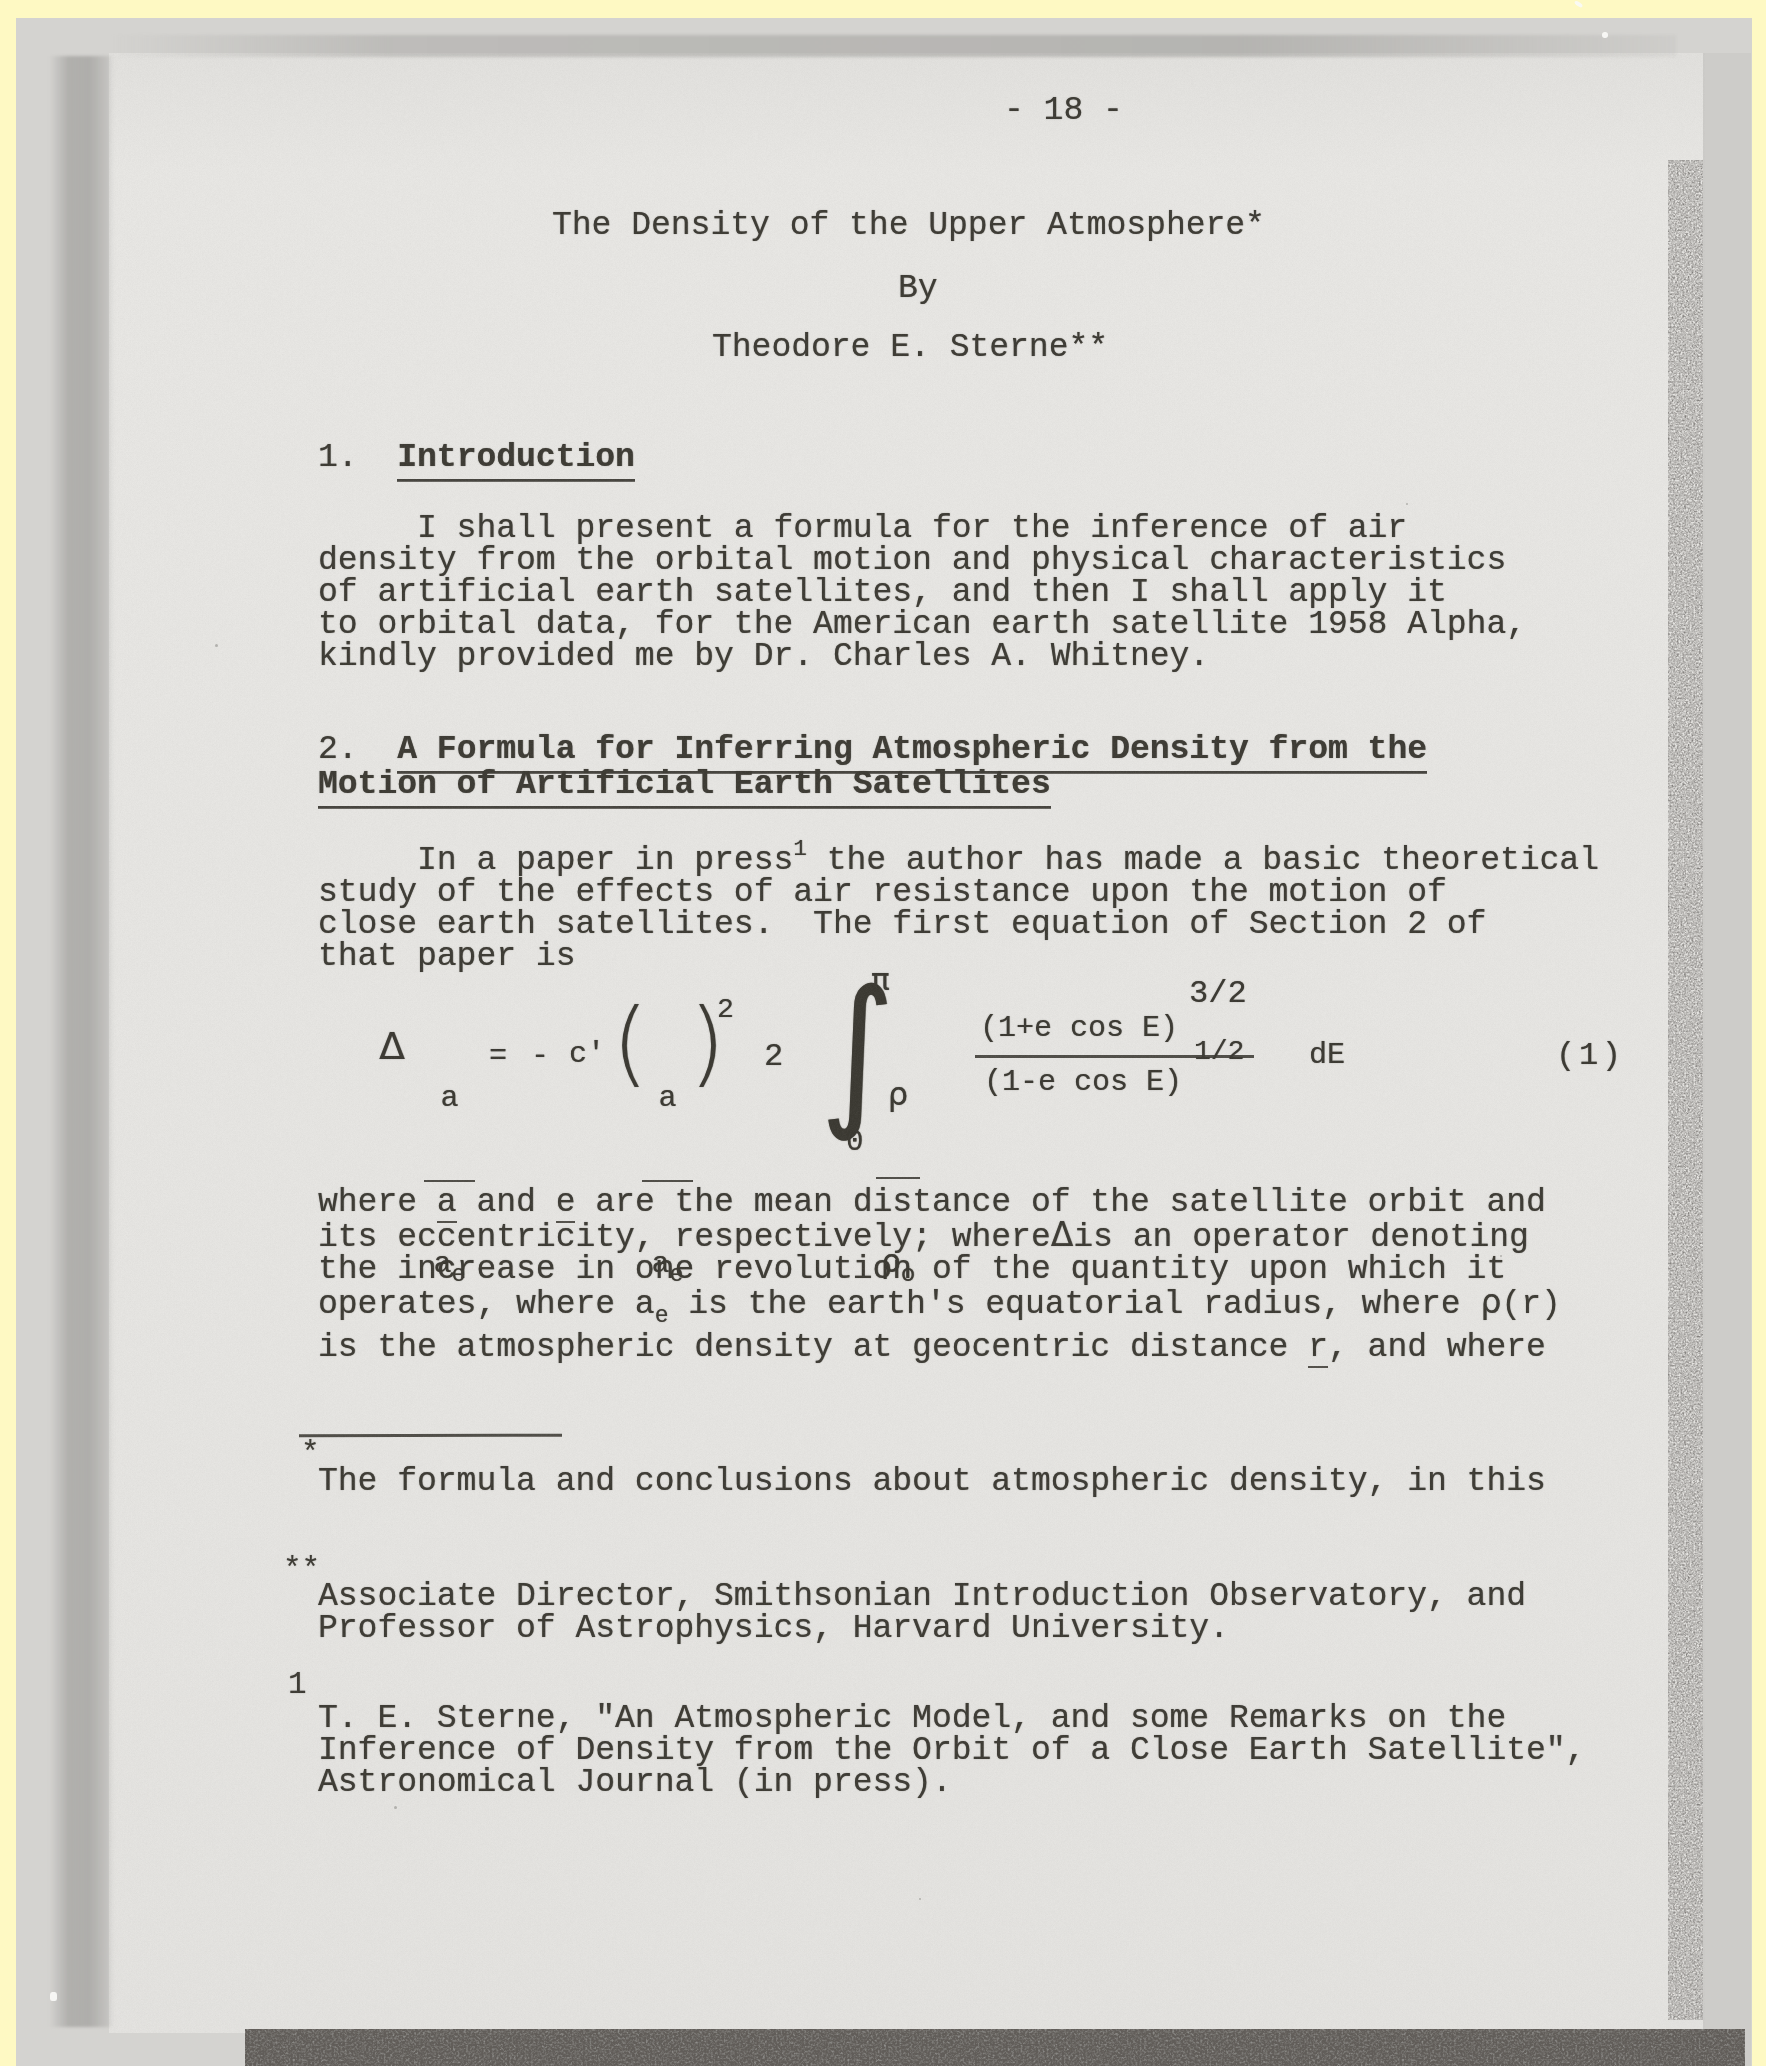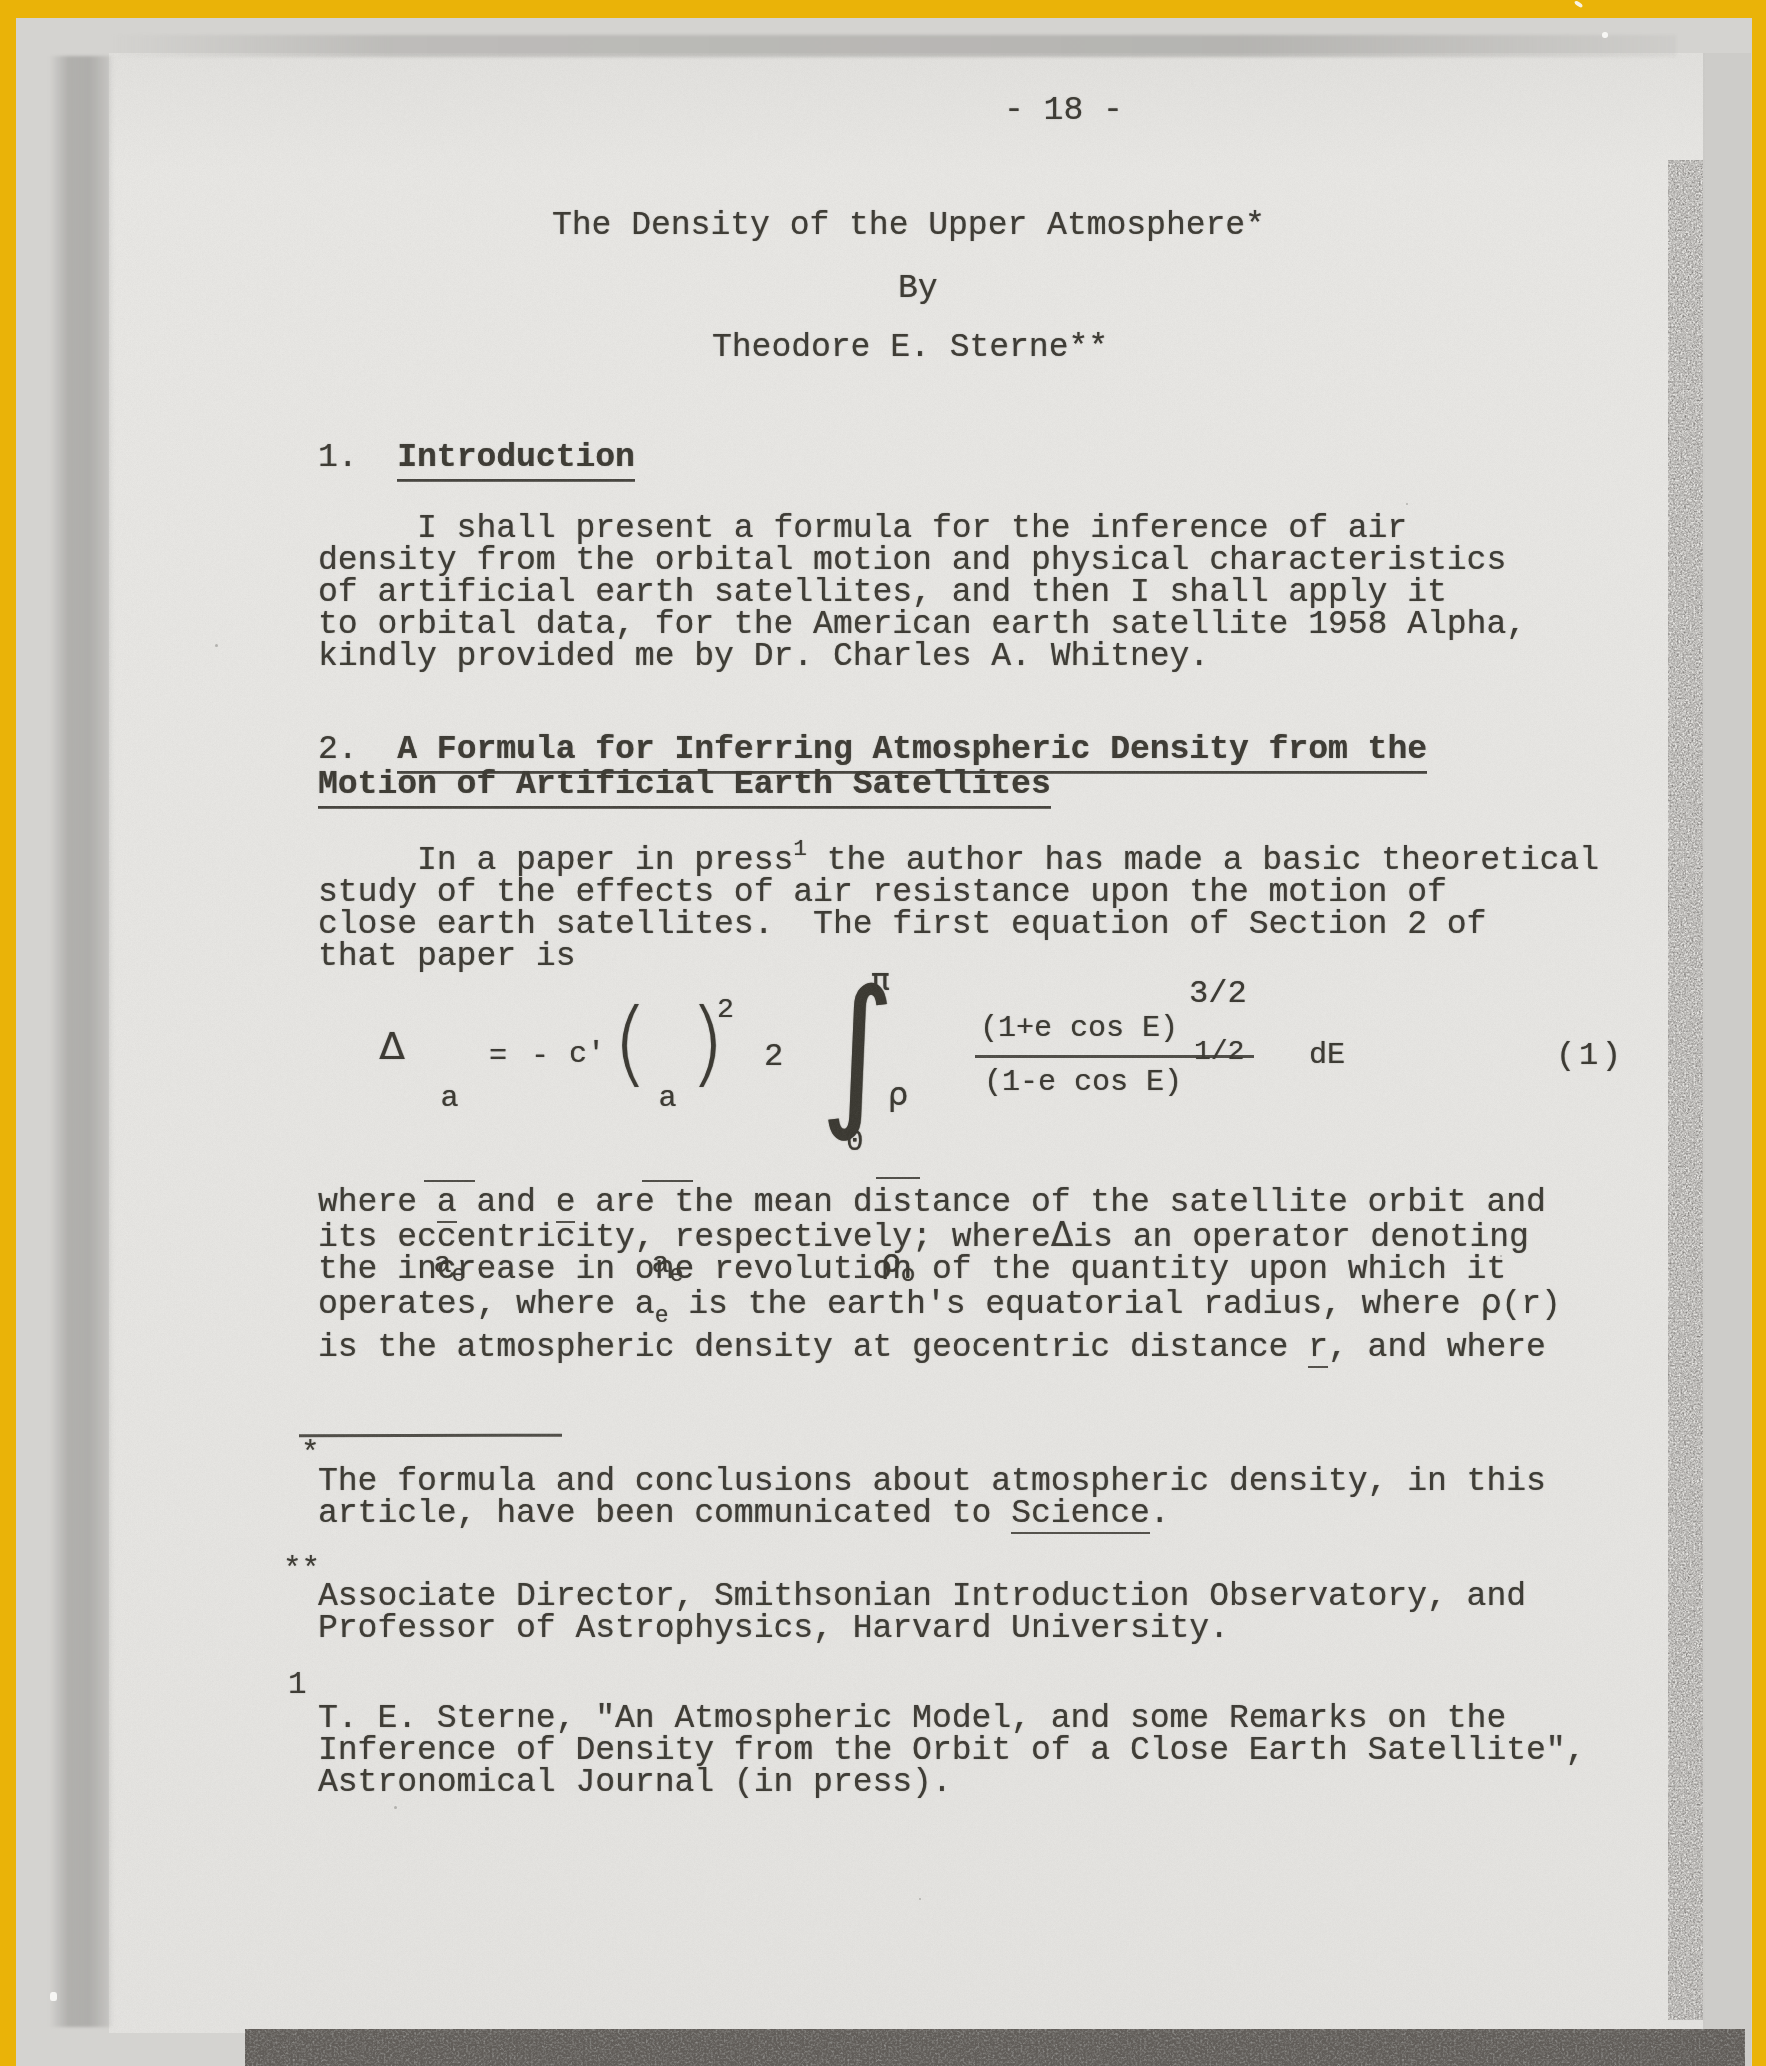--- a/index.html
+++ b/index.html
@@ -1,16 +1,16 @@
 <!DOCTYPE html>
 <html style="font-size:9.8px"><head>
 <meta charset="utf-8">
 <style>
   html,body{margin:0;padding:0;background:#050505;}
-  #scan{position:relative;width:1767px;height:2066px;background:#eab308;overflow:hidden;
+  #scan{position:relative;width:1767px;height:2066px;background:#fef9c3;overflow:hidden;
         font-family:"Liberation Mono","DejaVu Sans Mono",monospace;}
   
   #backing{position:absolute;left:16px;top:18.4px;width:1736px;height:2048px;background:#d4d3d0;}
   #page{position:absolute;left:109px;top:53px;width:1596px;height:1980px;
         background:linear-gradient(180deg,#e2e1de 0%,#e8e7e4 6%,#e6e5e2 70%,#e4e3e0 100%);}
   #right-col{position:absolute;left:1703px;top:53px;width:48px;height:2014px;background:#cdccc9;}
   #top-band{position:absolute;left:110px;top:35px;width:1566px;height:22px;
         background:linear-gradient(90deg,rgba(166,165,162,0) 0%,rgba(166,165,162,.5) 18%,rgba(155,154,151,.55) 72%,rgba(166,165,162,.12) 100%);
         filter:blur(1.8px);}
   #left-shadow{position:absolute;left:49px;top:56px;width:65px;height:1971px;
@@ -157,21 +157,20 @@
     <span class="eq" id="eq-bigden">(1-e cos E)</span>
     <span class="eq" id="eq-exp12">1/2</span>
     <span class="eq" id="eq-dE">dE</span>
     <span class="eq" id="eq-label">(1)</span>
   </div>
 
   <div id="fn-divider"></div>
   <div class="marker" id="fn-star-marker">*</div>
   <div class="block" id="fn-star">
       <div class="tl"><span>The formula and conclusions about atmospheric density, in this</span></div>
-      <div class="tl"><span>article, have been communicated to </span><span class="u">Science</span><span>.</span></div>
     </div>
   <div class="marker" id="fn-dstar-marker">**</div>
   <div class="block" id="fn-dstar">
       <div class="tl"><span>Associate Director, Smithsonian Introduction Observatory, and</span></div>
       <div class="tl"><span>Professor of Astrophysics, Harvard University.</span></div>
     </div>
   <div class="marker" id="fn-one-marker">1</div>
   <div class="block" id="fn-one">
       <div class="tl"><span>T. E. Sterne, "An Atmospheric Model, and some Remarks on the</span></div>
       <div class="tl"><span>Inference of Density from the Orbit of a Close Earth Satellite",</span></div>

